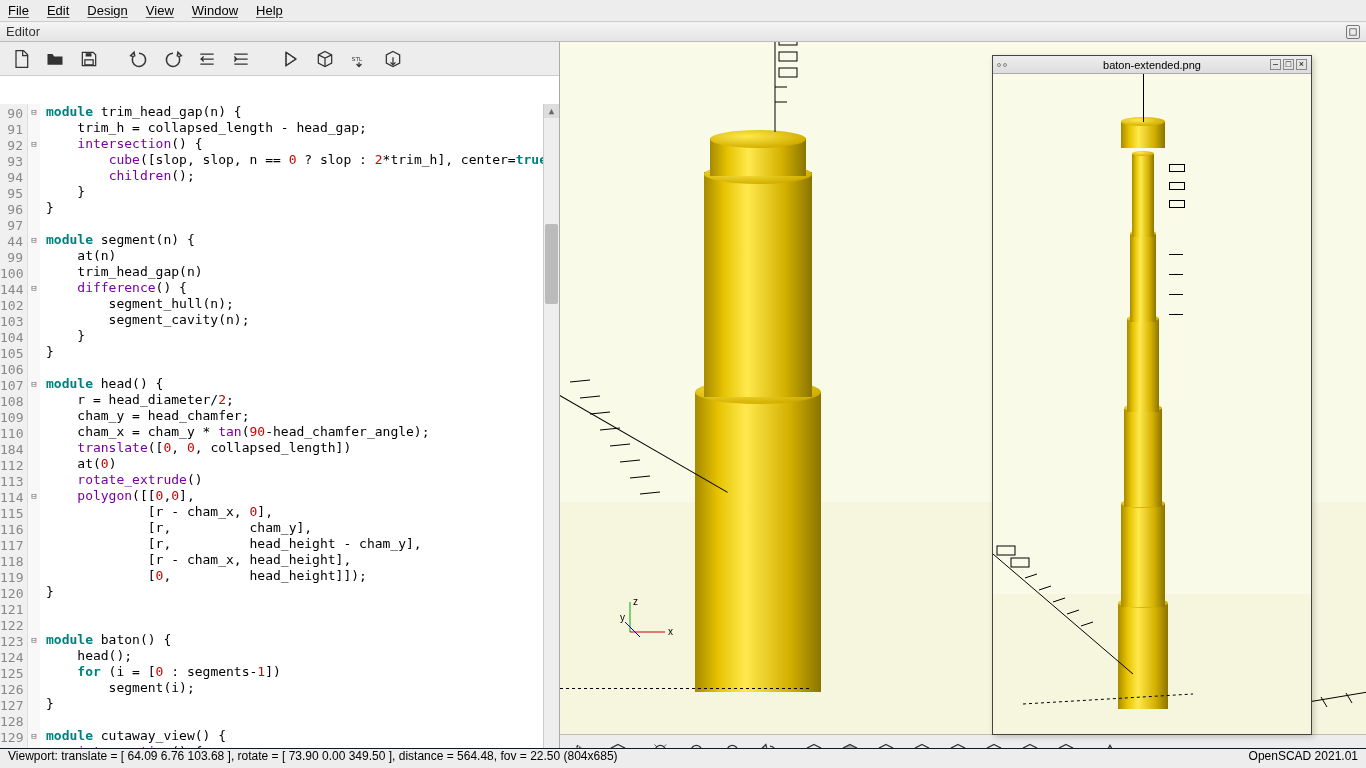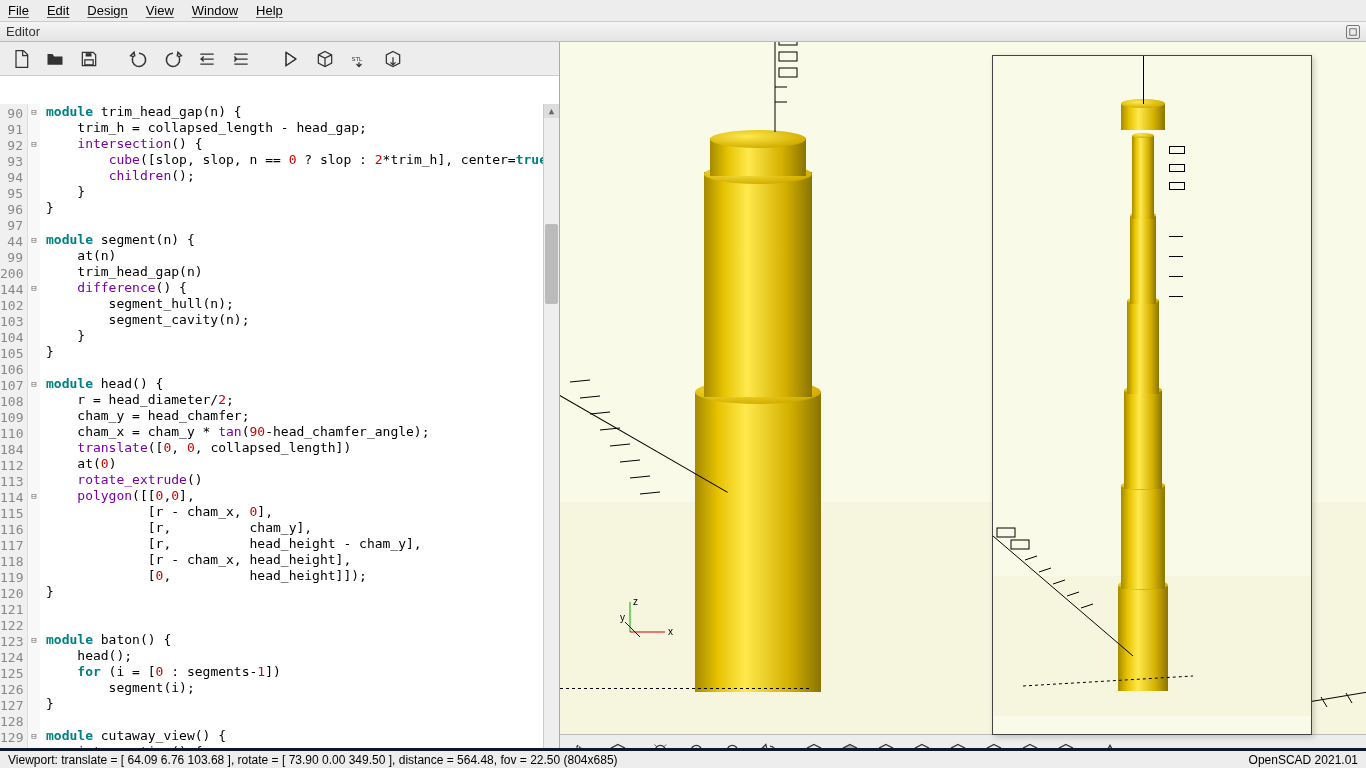--- a/index.html
+++ b/index.html
@@ -41,21 +41,21 @@
 
 .floatwin { position: absolute; top: 55px; right: 54px; width: 320px; height: 680px; background: #fafae8; border: 1px solid #444; box-shadow: 2px 2px 6px rgba(0,0,0,0.2); }
 .floatwin .wtitle { height: 18px; background: linear-gradient(#eee,#ddd); border-bottom: 1px solid #aaa; display:flex; align-items:center; justify-content:center; position:relative; font-size:11px; }
 .floatwin .wtitle .dots { position:absolute; left:4px; display:flex; gap:2px;}
 .floatwin .wtitle .dots span{width:4px;height:4px;border:1px solid #888;border-radius:50%;}
 .floatwin .wtitle .ctrls { position:absolute; right:4px; display:flex; gap:2px; font-size:9px;}
 .floatwin .wtitle .ctrls span{border:1px solid #888; width:11px;height:11px;text-align:center;line-height:9px;}
 .floatwin .wbody { position: relative; height: calc(100% - 18px); overflow:hidden; }
 .floatwin .wfloor { position:absolute;left:0;right:0;top:520px;bottom:0;background:#f6f6de;}
 
-.statusbar { position: absolute; bottom: 0; left: 0; right: 0; height: 20px; background: #ededed; border-top: 3px solid #0f172a; display: flex; align-items: center; padding: 0 8px; font-size: 12px; justify-content: space-between; }
+.statusbar { position: absolute; bottom: 0; left: 0; right: 0; height: 20px; background: #ededed; border-top: 1px solid #0f172a; display: flex; padding: 0 8px; font-size: 12px; justify-content: space-between; }
 
 
 .cyl { position:absolute; background: linear-gradient(90deg, #a68a00 0%, #e6c200 18%, #ffe94d 40%, #d4b000 75%, #8a7400 100%); }
 .cyltop { position:absolute; border-radius:50%; background: radial-gradient(ellipse at 38% 35%, #ffe94d, #d4b000 70%, #a68a00); }
 .xline { position:absolute; height:1px; background:#000; }
 .xline.d { background:repeating-linear-gradient(90deg,#000,#000 3px,transparent 3px,transparent 6px);}
 .tickbox { position:absolute; width:16px; height:8px; border:1px solid #000; background:#fafae8;}
 .rot { transform-origin: 0 0; }
 </style>
 </head>
@@ -153,21 +153,21 @@
           <div>90</div>
           <div>91</div>
           <div>92</div>
           <div>93</div>
           <div>94</div>
           <div>95</div>
           <div>96</div>
           <div>97</div>
           <div>44</div>
           <div>99</div>
-          <div>200</div>
+          <div>100</div>
           <div>144</div>
           <div>102</div>
           <div>103</div>
           <div>104</div>
           <div>105</div>
           <div>106</div>
           <div>107</div>
           <div>108</div>
           <div>109</div>
           <div>110</div>
@@ -395,20 +395,32 @@
       <div class="tbtn">
           <svg viewBox="0 0 24 24" width="20" height="20">
             <path d="M4 18l8-14 8 14z" fill="none" stroke="#333" stroke-width="1.5"></path>
           </svg>
         </div>
     </div>
   </div>
 </div>
 
 <div class="floatwin">
+  <div class="wtitle">
+    <div class="dots">
+        <span></span>
+        <span></span>
+      </div>
+    <span>baton-extended.png</span>
+    <div class="ctrls">
+      <span>‒</span>
+      <span>□</span>
+      <span>×</span>
+    </div>
+  </div>
   <div class="wbody">
     <div class="wfloor"></div>
 
     <div class="cyl" style="left:125px; top:530px; width:50px; height:105px;"></div>
     <div class="cyltop" style="left:125px; top:524px; width:50px; height:10px;"></div>
     <div class="cyl" style="left:128px; top:430px; width:44px; height:103px;"></div>
     <div class="cyltop" style="left:128px; top:425px; width:44px; height:9px;"></div>
     <div class="cyl" style="left:131px; top:335px; width:38px; height:98px;"></div>
     <div class="cyltop" style="left:131px; top:330px; width:38px; height:8px;"></div>
     <div class="cyl" style="left:134px; top:245px; width:32px; height:93px;"></div>

